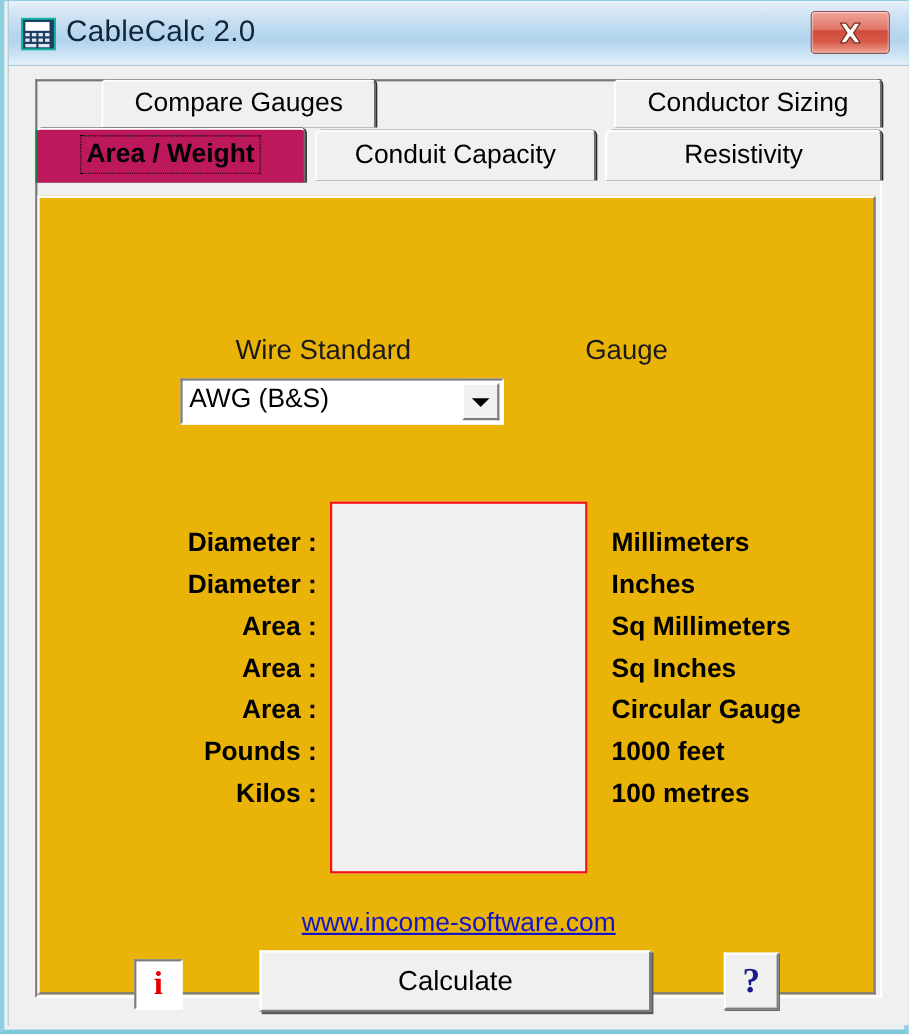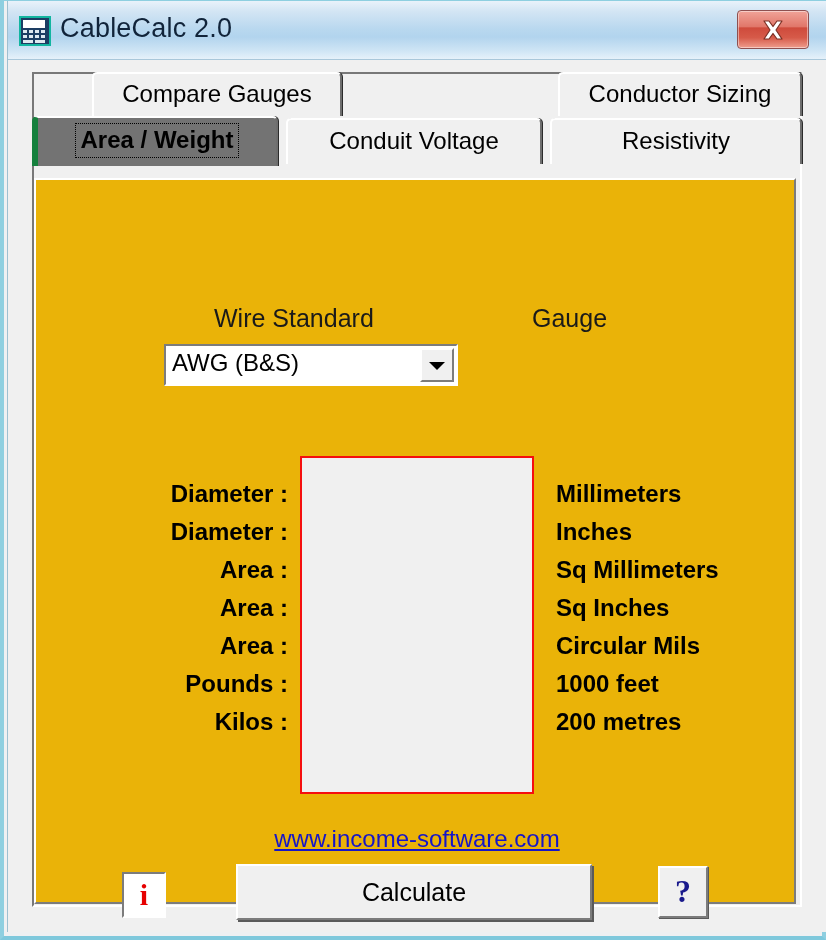--- a/index.html
+++ b/index.html
@@ -126,23 +126,23 @@
     cursor: pointer;
     overflow: hidden;
   }
   .tab.row2 { height: 46px; line-height: 42px; }
   .tab.active {
     z-index: 6;
     height: 50px;
     line-height: 44px;
     font-weight: bold;
     border-top: 2px solid #ffffff;
-    border-left: 6px solid #15803d;
+    border-left: 2px solid #15803d;
     border-right: 2px solid #6e6e6e;
-    background: #737373;
+    background: #be185d;
   }
   .tab.active .focusrect {
     display: inline-block;
     border: 1px dotted #000000;
     padding: 1px 5px 2px 5px;
     margin-top: 4px;
     line-height: 30px;
   }
 
   
@@ -361,21 +361,21 @@
           <span>Compare Gauges</span>
         </div>
         <div class="tab row1" style="left:526px; top:0px; width:244px;">
           <span>Conductor Sizing</span>
         </div>
 
         <div class="tab row2 active" style="left:0px; top:44px; width:246px;">
           <span class="focusrect">Area / Weight</span>
         </div>
         <div class="tab row2" style="left:254px; top:46px; width:256px;">
-          <span>Conduit Voltage</span>
+          <span>Conduit Capacity</span>
         </div>
         <div class="tab row2" style="left:518px; top:46px; width:252px;">
           <span>Resistivity</span>
         </div>
       </div>
 
       <div id="tab-page">
 
         <div class="field-label" style="left:178px; top:124px;">Wire Standard</div>
         <div class="combo" style="left:128px; top:164px; width:294px;">
@@ -397,23 +397,23 @@
           <div class="row-label" style="top:152px;">Area :</div>
           <div class="row-label" style="top:190px;">Pounds :</div>
           <div class="row-label" style="top:228px;">Kilos :</div>
         </div>
 
         <div id="units-col">
           <div class="row-unit" style="top:0px;">Millimeters</div>
           <div class="row-unit" style="top:38px;">Inches</div>
           <div class="row-unit" style="top:76px;">Sq Millimeters</div>
           <div class="row-unit" style="top:114px;">Sq Inches</div>
-          <div class="row-unit" style="top:152px;">Circular Mils</div>
+          <div class="row-unit" style="top:152px;">Circular Gauge</div>
           <div class="row-unit" style="top:190px;">1000 feet</div>
-          <div class="row-unit" style="top:228px;">200 metres</div>
+          <div class="row-unit" style="top:228px;">100 metres</div>
         </div>
 
         <div id="website-link">www.income-software.com</div>
 
         <div id="info-button">
           <span class="glyph">i</span>
         </div>
 
         <div id="calculate-button">
           <span>Calculate</span>

